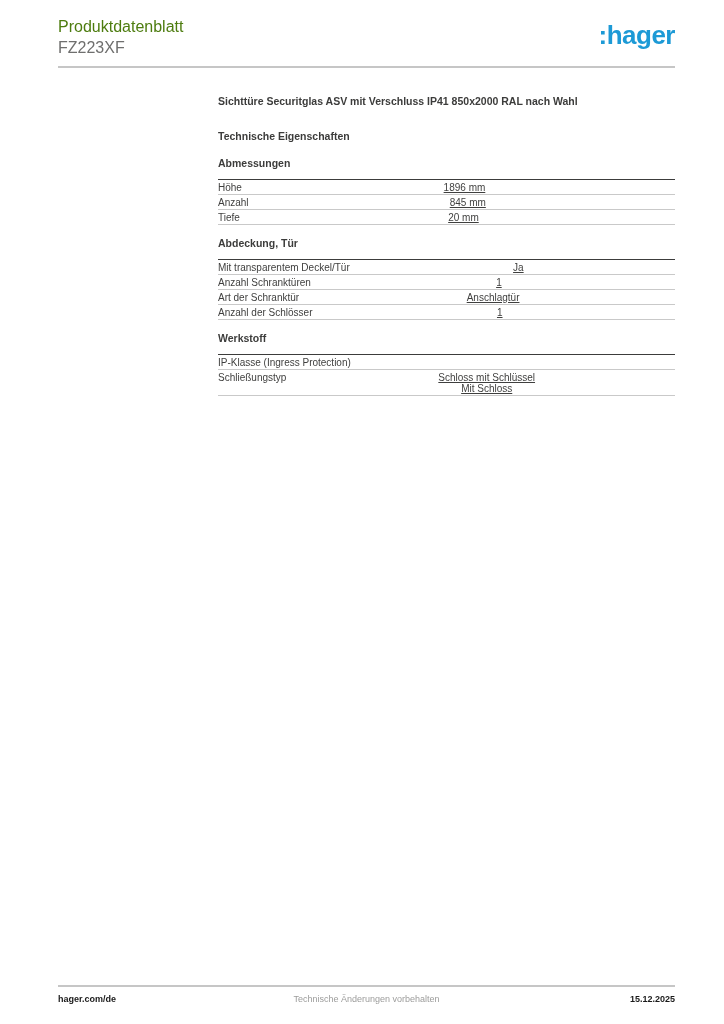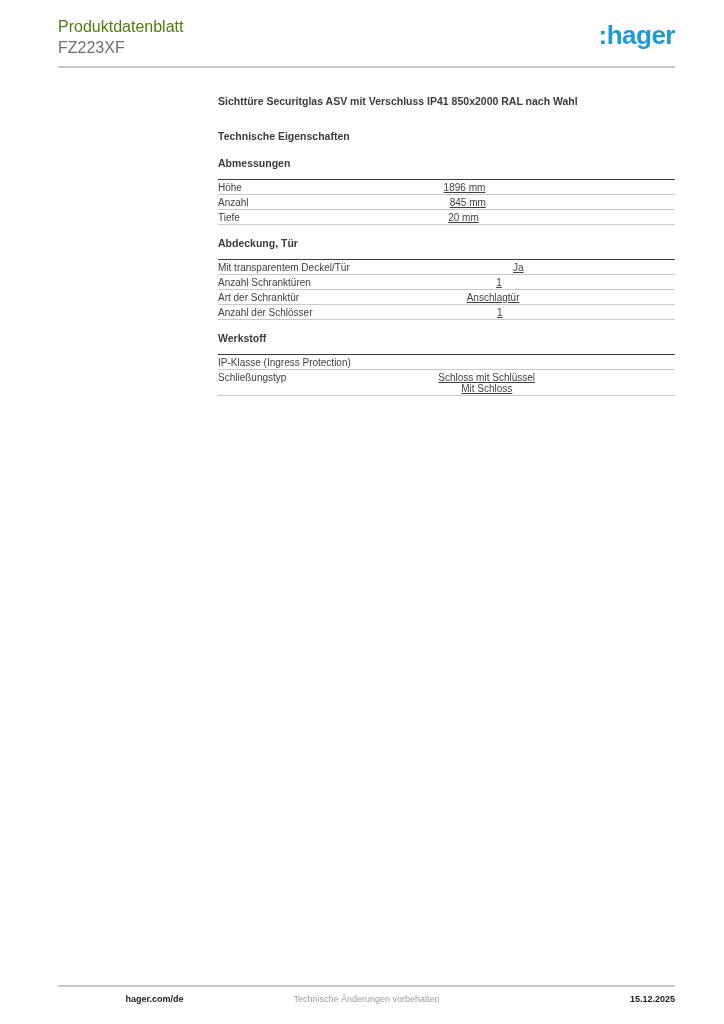--- a/index.html
+++ b/index.html
@@ -124,21 +124,21 @@
     left: 58px;
     right: 49px;
     top: 994px;
     display: flex;
     align-items: baseline;
     font-size: 9px;
     line-height: 11px;
   }
   .footer-left {
     flex: 1;
-    text-align: center;
+    text-align: left;
     font-weight: bold;
     color: #1a1a1a;
   }
   .footer-url { cursor: pointer; }
   .footer-center {
     flex: 1.2;
     text-align: center;
     color: #9c9c9b;
     font-weight: normal;
   }

